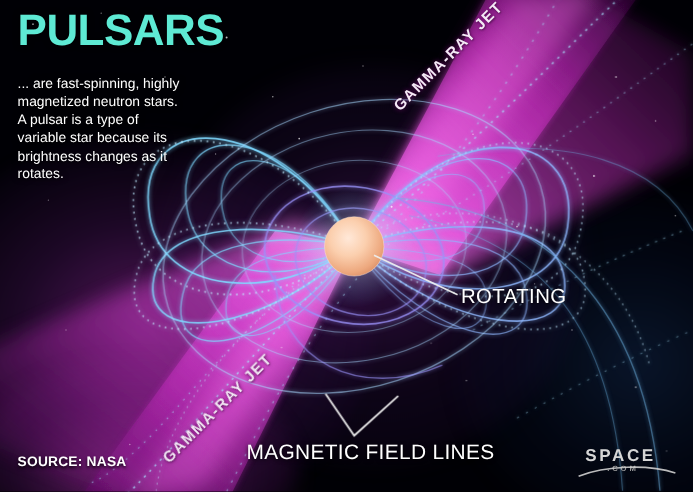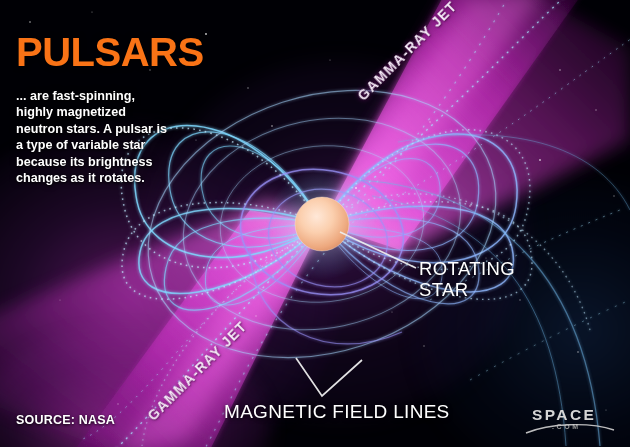--- a/index.html
+++ b/index.html
@@ -61,38 +61,37 @@
     width: 300px; height: 200px;
     background: radial-gradient(ellipse at 50% 50%,
                 rgba(210,60,200,0.45) 0%,
                 rgba(120,30,130,0.22) 50%,
                 rgba(0,0,0,0) 100%);
     filter: blur(9px);
   }
   
   #title {
     position: absolute;
-    left: 16px; top: 32px;
-    color: #f97316;
+    left: 16px; top: 8px;
+    color: #5eead4;
     font-size: 40px;
     font-weight: bold;
     letter-spacing: -0.5px;
     line-height: 1;
     text-shadow: 0 0 6px rgba(0,0,0,0.9);
     font-stretch: condensed;
   }
   .bodytext {
     position: absolute;
     color: #ffffff;
     font-size: 12.6px;
-    font-weight: bold;
+    font-weight: normal;
     line-height: 16.4px;
     width: 156px;
     text-shadow: 0 1px 3px rgba(0,0,0,0.95), 0 0 6px rgba(0,0,0,0.8);
-    margin-top: 20px;
   }
   #para1 { left: 16px; top: 68px; }
   #para2 { left: 16px; top: 203px; width: 152px; }
   #source {
     position: absolute;
     left: 16px; top: 413px;
     color: #ffffff;
     font-size: 12.5px;
     font-weight: bold;
     letter-spacing: 0.2px;
@@ -328,21 +327,20 @@
 
   <div id="title">PULSARS</div>
 
   <div id="para1" class="bodytext">... are fast-spinning, highly magnetized neutron stars. A pulsar is a type of variable star because its brightness changes as it rotates.</div>
 
 
   <div id="source">SOURCE: NASA</div>
 
   <div id="label-rotating" class="callout">
     <div>ROTATING</div>
-    <div>STAR</div>
   </div>
 
   <div id="label-magnetic" class="callout">MAGNETIC FIELD LINES</div>
 
   <div id="jetlabel-top" class="jetlabel">GAMMA-RAY JET</div>
 
   <div id="jetlabel-bottom" class="jetlabel">GAMMA-RAY JET</div>
 
   <div id="logo">
     <div id="logo-space">SPACE</div>

